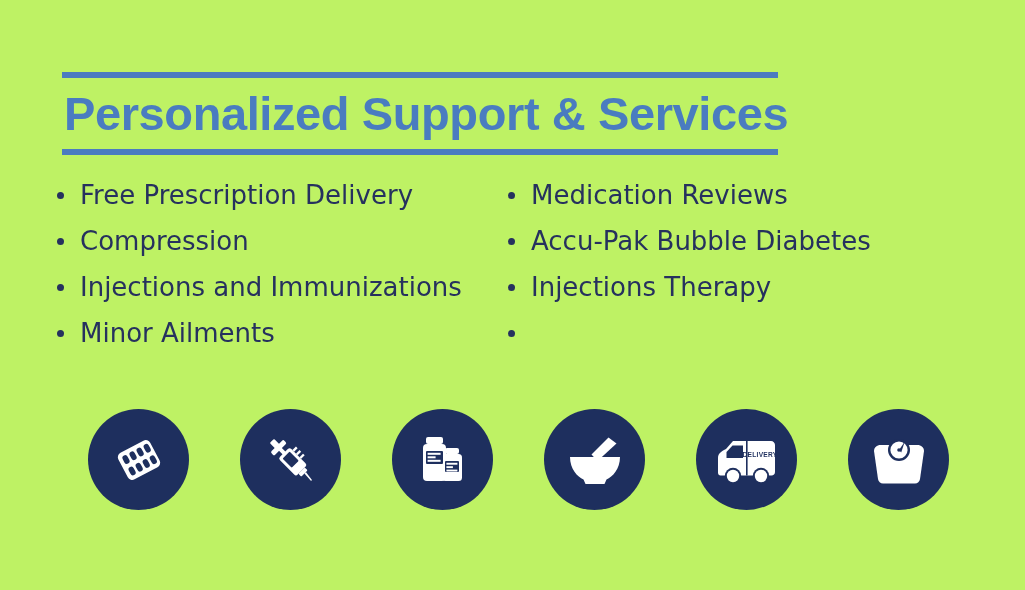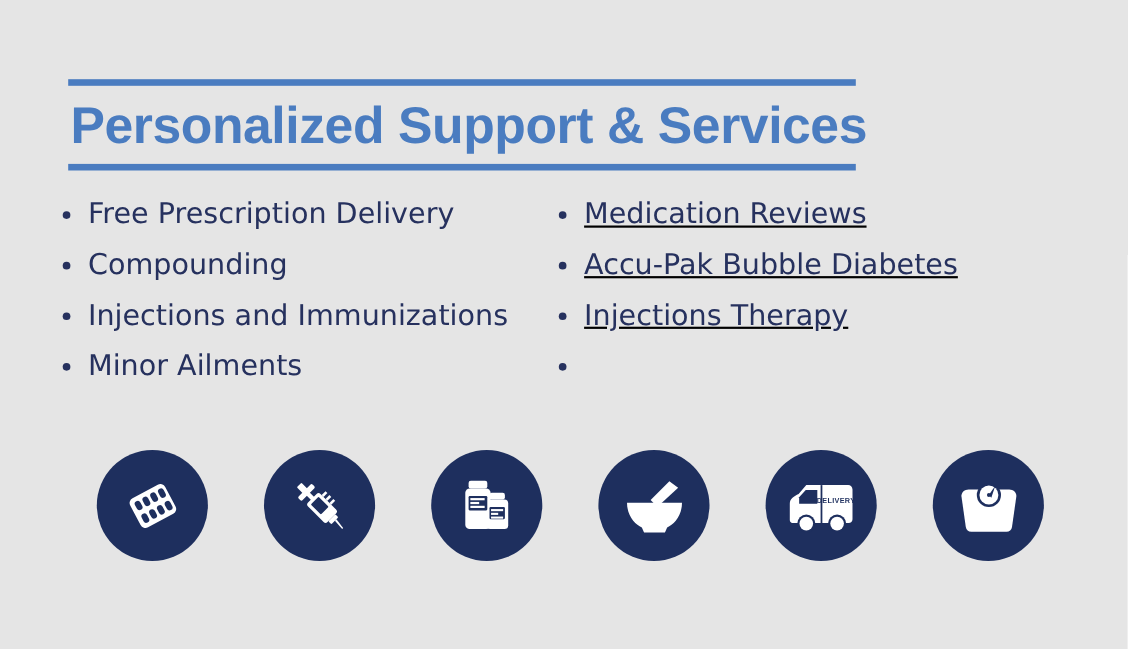--- a/index.html
+++ b/index.html
@@ -12,21 +12,21 @@
     height: 590px;
     overflow: hidden;
     font-family: "Liberation Sans", sans-serif;
     -webkit-font-smoothing: antialiased;
   }
 
   .slide {
     position: relative;
     width: 1025px;
     height: 590px;
-    background: #e5e5e5;
+    background: #bef264;
   }
 
   
   .title-block {
     position: absolute;
     left: 62px;
     top: 72px;
     width: 716px;
   }
   .rule {
@@ -50,21 +50,21 @@
 
   
   .columns {
     position: absolute;
     left: 0;
     top: 178px;
     width: 1025px;
     display: flex;
   }
   .col-left  { width: 490px; padding-left: 52px; box-sizing: border-box; }
-  .col-right { width: 535px; padding-left: 13px; box-sizing: border-box; text-decoration: underline; }
+  .col-right { width: 535px; padding-left: 13px; box-sizing: border-box; }
 
   ul.bullets {
     list-style: none;
     margin: 0;
     padding: 0;
   }
   ul.bullets li {
     position: relative;
     padding-left: 28px;
     margin: 0 0 12px 0;
@@ -118,21 +118,21 @@
   <div class="columns">
 
     <div class="col-left">
       <ul class="bullets">
         <li>
           <span class="bullet-dot"></span>
           <span>Free Prescription Delivery</span>
         </li>
         <li>
           <span class="bullet-dot"></span>
-          <span>Compounding</span>
+          <span>Compression</span>
         </li>
         <li>
           <span class="bullet-dot"></span>
           <span>Injections and Immunizations</span>
         </li>
         <li>
           <span class="bullet-dot"></span>
           <span>Minor Ailments</span>
         </li>
       </ul>

